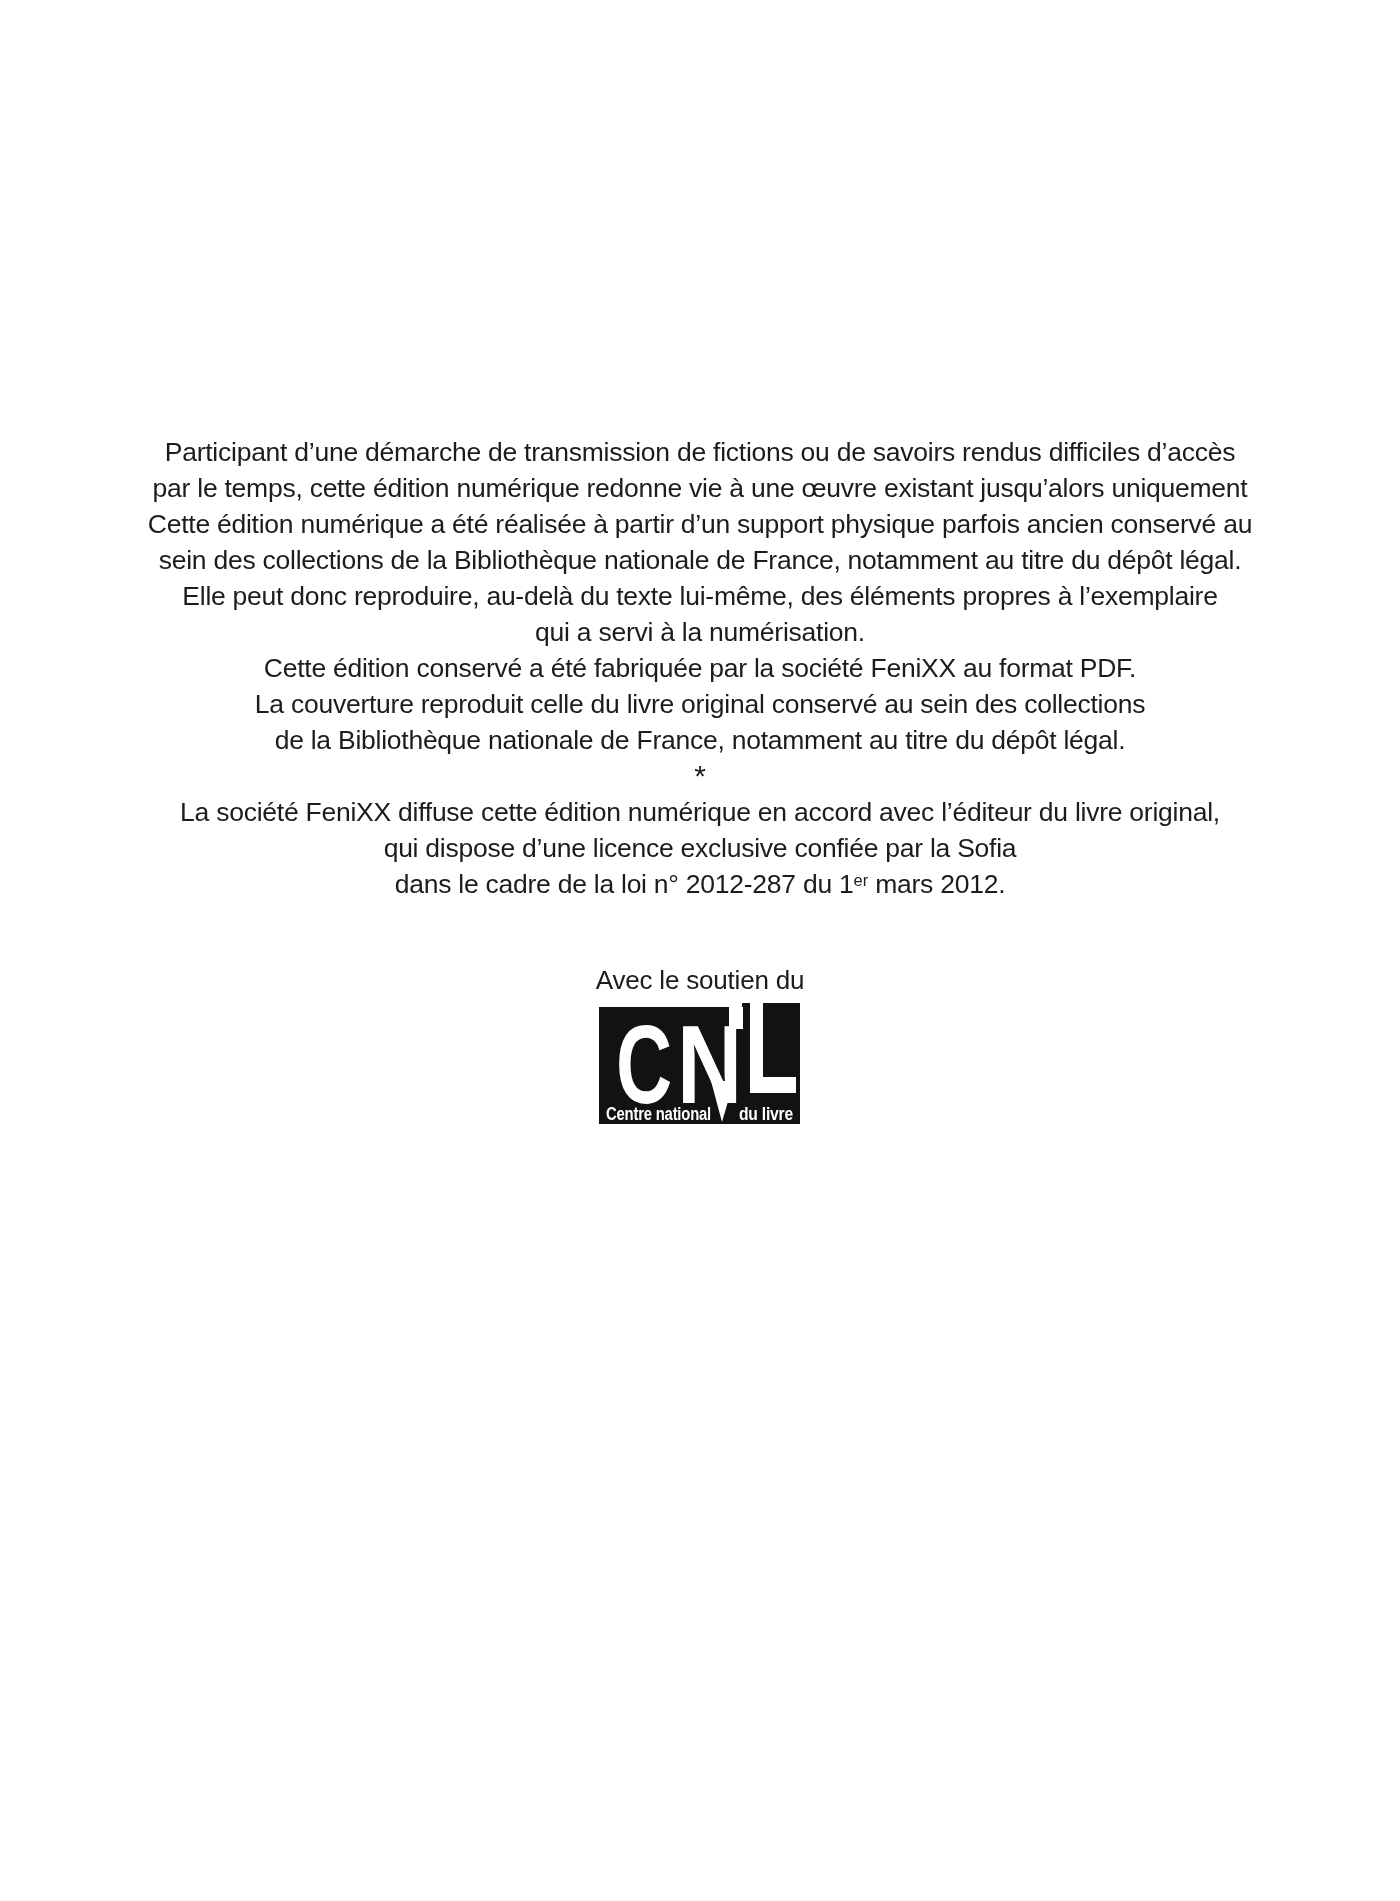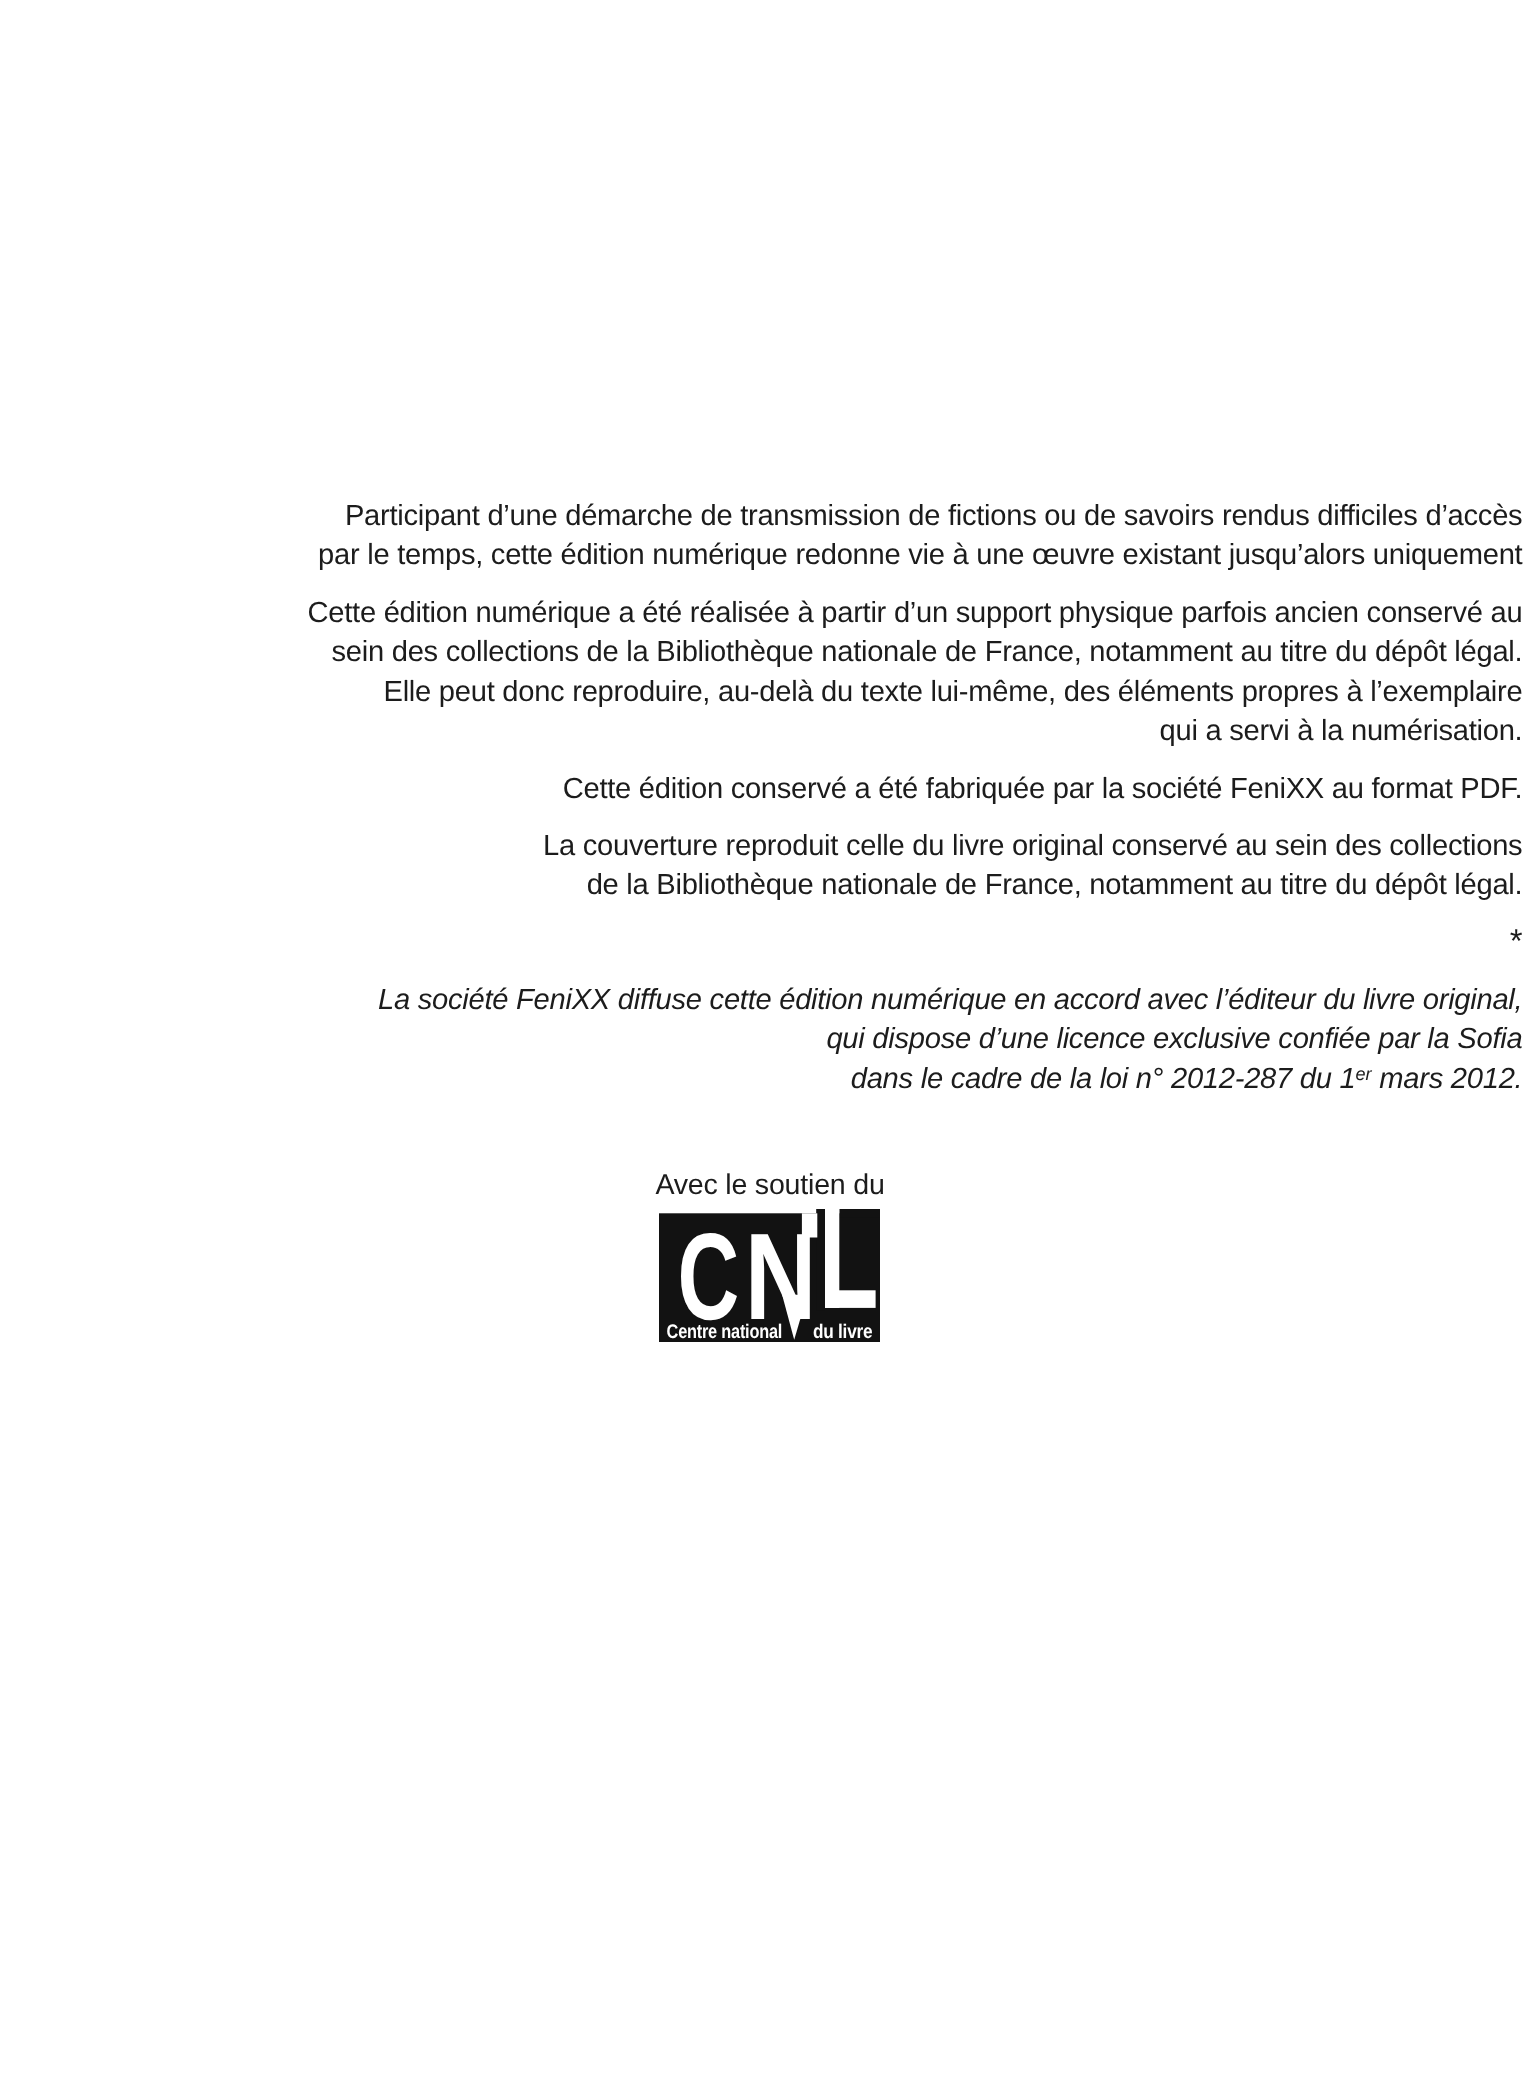--- a/index.html
+++ b/index.html
@@ -12,35 +12,35 @@
     font-family: "Liberation Sans", "DejaVu Sans", sans-serif;
     color: #1c1c1c;
   }
   .doc {
     padding-top: 434px;
     text-align: center;
     font-size: 26.5px;
     line-height: 36px;
     letter-spacing: -0.25px;
   }
-  .doc p { margin: 16px; padding: 0; text-align: right; }
+  .doc p { margin: 0; padding: 0; }
   .line { display: block; }
   sup {
     font-size: 0.62em;
     letter-spacing: 0;
     vertical-align: baseline;
     position: relative;
     top: -0.45em;
     line-height: 0;
   }
   .p2 { margin-top: 31px; }
   .p3 { margin-top: 35px; }
   .p4 { margin-top: 37px; }
   .star { margin-top: 24px; font-size: 30px; }
-  .p5 { margin-top: 50px; font-style: italic; }
+  .p5 { margin-top: 50px; }
   .support {
     margin-top: 60px;
     font-size: 26px;
     line-height: 36px;
     letter-spacing: -0.2px;
   }
   .cnl-logo {
     display: block;
     margin: 5px auto 0 auto;
   }

